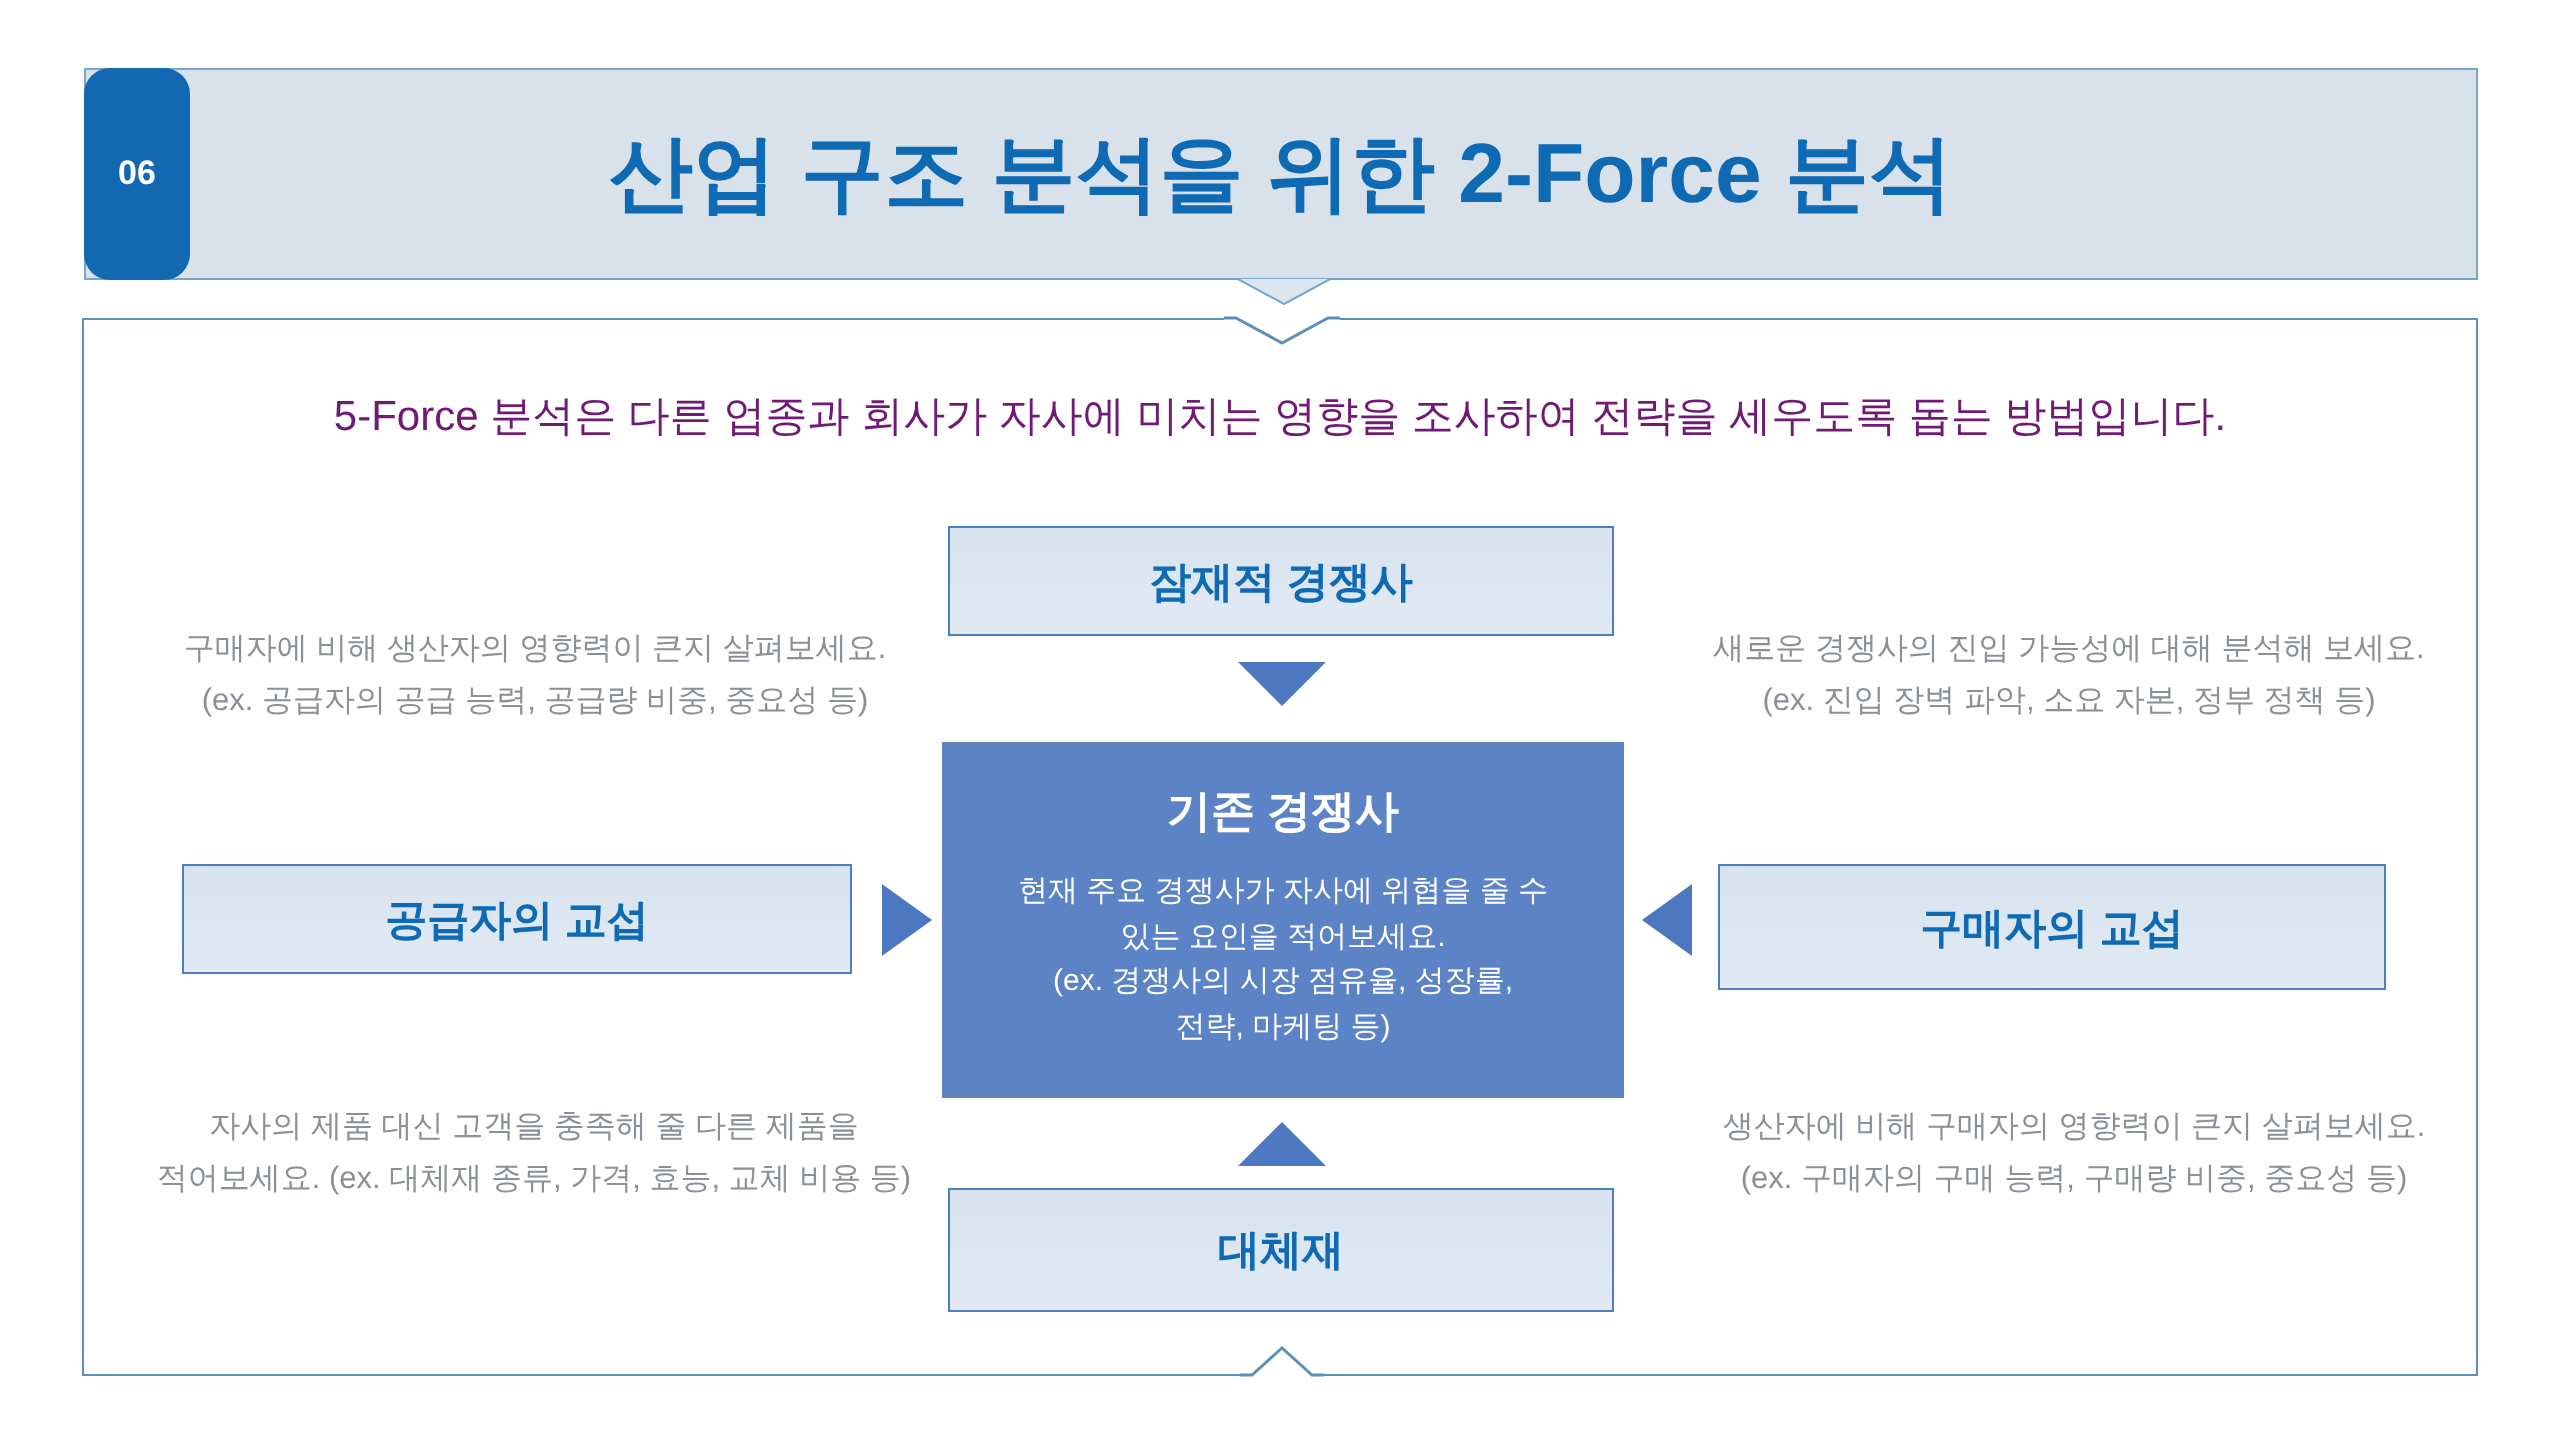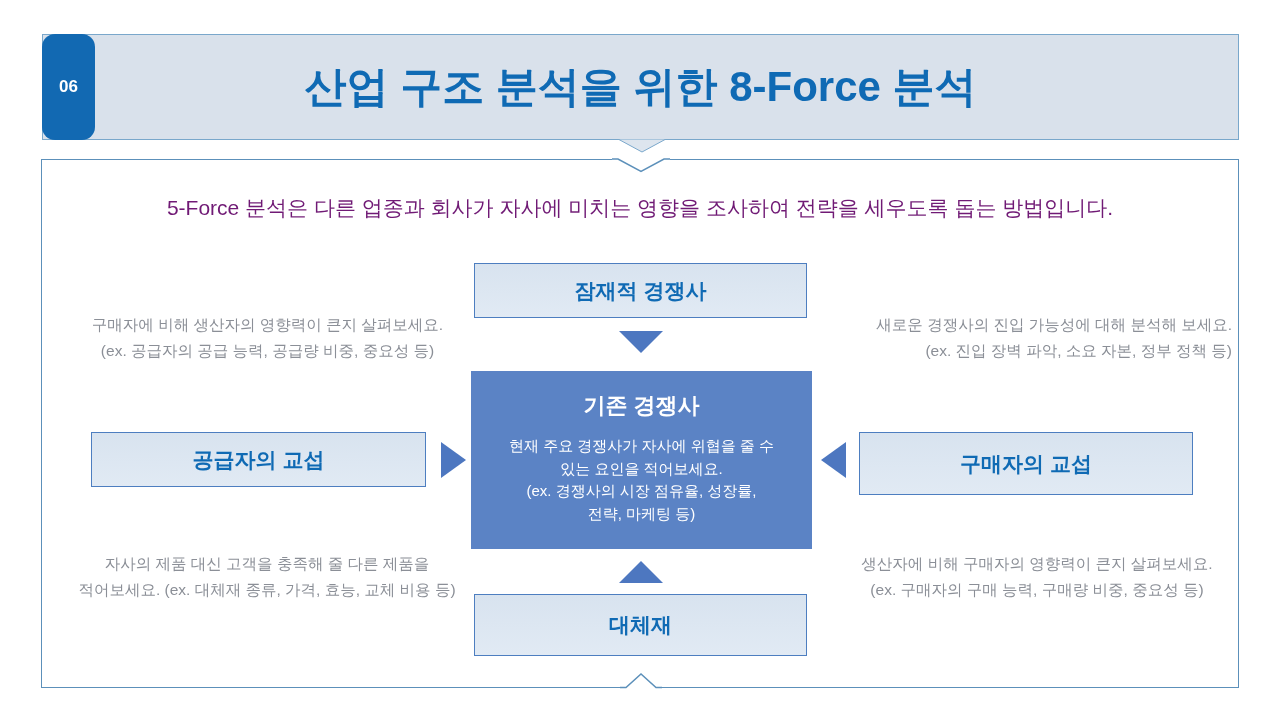--- a/index.html
+++ b/index.html
@@ -62,34 +62,34 @@
   .arrow.up    { left: 577px; top: 401px; border-left: 22px solid transparent; border-right: 22px solid transparent; border-bottom: 22px solid #4d77c0; }
   .arrow.right { left: 399px; top: 282px; border-top: 18px solid transparent; border-bottom: 18px solid transparent; border-left: 25px solid #4d77c0; }
   .arrow.left  { left: 779px; top: 282px; border-top: 18px solid transparent; border-bottom: 18px solid transparent; border-right: 25px solid #4d77c0; }
 
   
   .note {
     position: absolute; color: #8b8f97; font-size: 15.5px; line-height: 1.7;
     text-align: center; white-space: pre-line;
   }
   .note.tl { left: 28px;  top: 152px; width: 395px; }
-  .note.tr { left: 795px; top: 152px; width: 395px; text-align: right; }
+  .note.tr { left: 795px; top: 152px; width: 395px; }
   .note.bl { left: 20px;  top: 391px; width: 410px; }
   .note.br { left: 795px; top: 391px; width: 400px; }
 </style>
 </head>
 <body>
 
 <div>
 
   <div class="title-bar">
     <div class="page-tab">
       <span>06</span>
     </div>
-    <div class="slide-title">산업 구조 분석을 위한 8-Force 분석</div>
+    <div class="slide-title">산업 구조 분석을 위한 2-Force 분석</div>
     <svg class="title-tail" width="50" height="15">
       <polygon points="1,0 49,0 25,13" fill="#dde5ee" stroke="#79a7cb" stroke-width="1"></polygon>
     </svg>
   </div>
 
   <div class="panel">
 
     <svg class="notch top" width="58" height="16">
       <rect x="0" y="0" width="58" height="16" fill="#ffffff"></rect>
       <path d="M0,1 H6 L29,13.5 L52,1 H58" fill="none" stroke="#5c90ba" stroke-width="1.5"></path>

